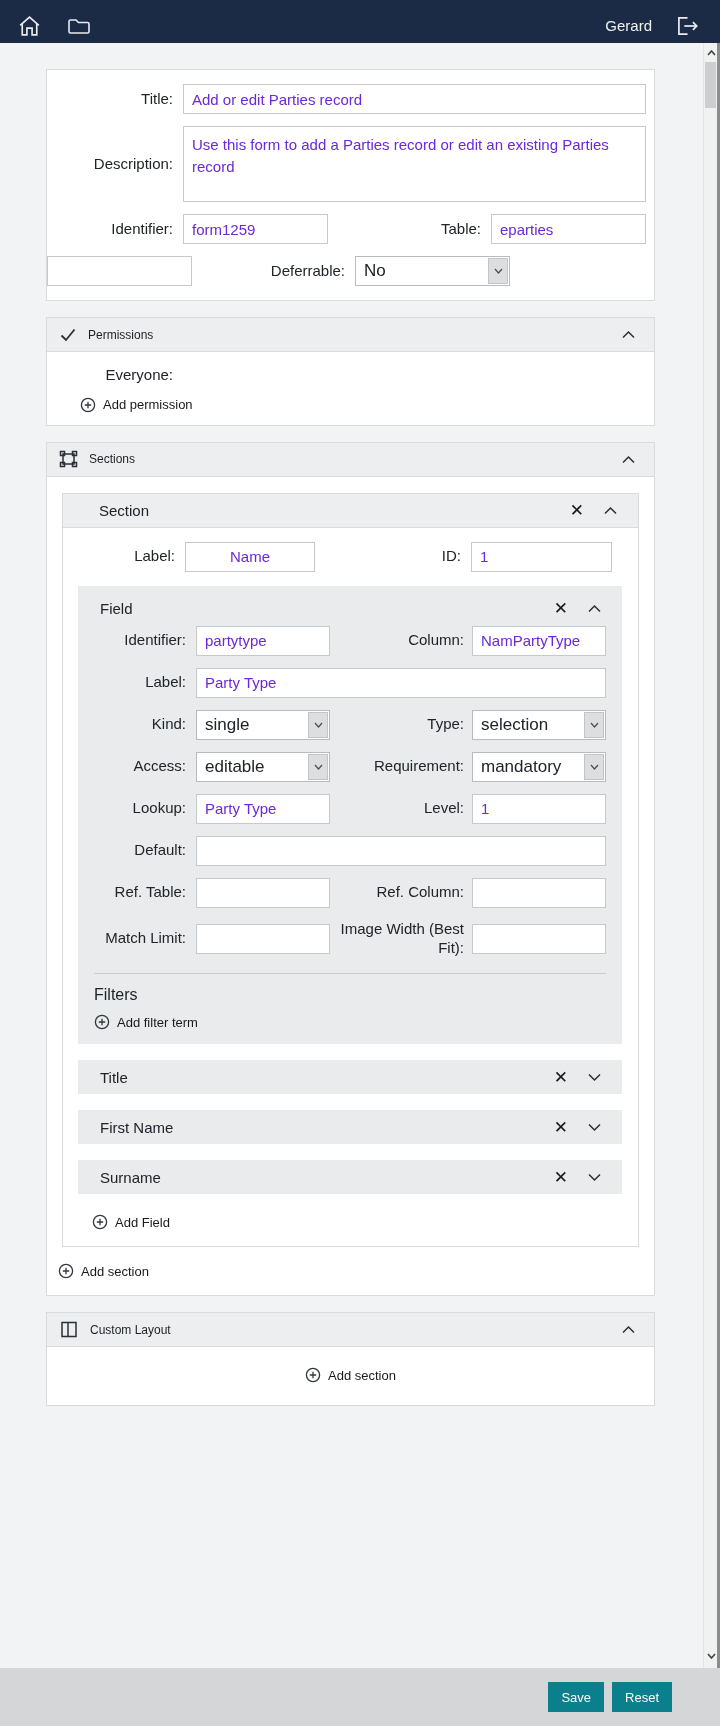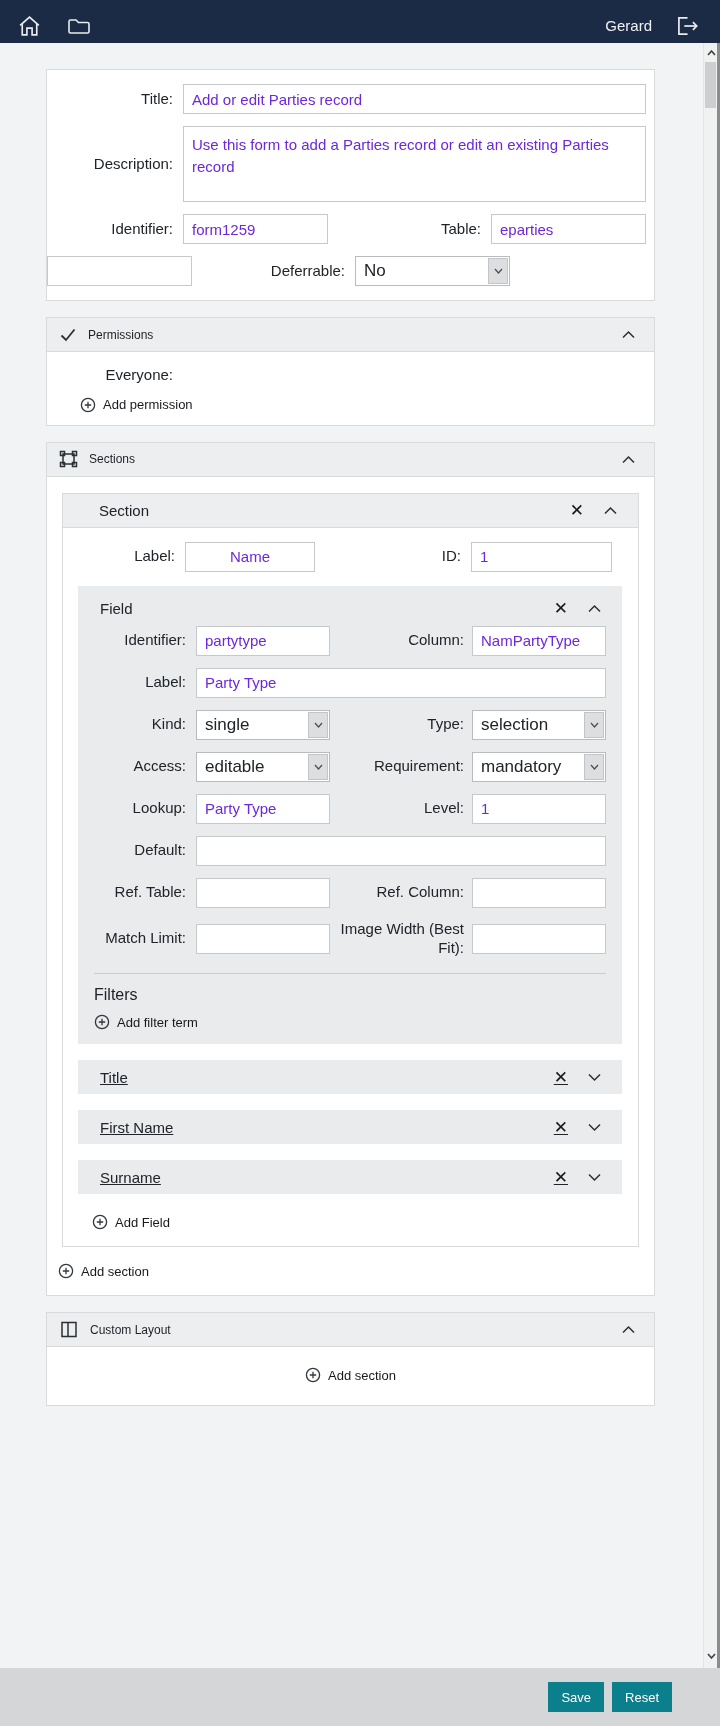--- a/index.html
+++ b/index.html
@@ -59,21 +59,21 @@
 
   .fpanel { background:#e9ebec; margin:4px 15px 0 15px; width:544px; padding:0 16px 14px 0; }
   .fphead { height:40px; display:flex; align-items:center; padding:6px 4px 0 22px; }
   .fphead .h-title { font-size:15px; }
   .fp-l1 { width:118px; } .fp-in { width:134px; } .fp-l2 { width:142px; padding-right:8px; } .fp-full { width:410px; }
 
   .divider { border-top:1px solid #c9cbcd; margin:16px 0 12px 16px; }
   .filters-title { font-size:16px; margin:0 0 10px 16px; }
   .fp-addrow { margin-left:16px; }
 
-  .cbar { height:34px; background:#e9ebec; margin:16px 29px 0 15px; width:544px; display:flex; align-items:center; padding:0 20px 0 22px;text-decoration:underline; }
+  .cbar { height:34px; background:#e9ebec; margin:16px 29px 0 15px; width:544px; display:flex; align-items:center; padding:0 20px 0 22px; }
   .cbar .h-title { font-size:15px; }
 
   .addfield-row { margin:20px 0 16px 29px; }
   .addsection-row { margin:16px 0 2px -4px; }
 
   
   .cl-body { padding:20px 0 22px 0; display:flex; justify-content:center; }
 
   
   .sb-track { position:absolute; top:0; bottom:0; right:3px; width:14px; background:#f0f1f1; border-left:1px solid #e3e4e5; }

